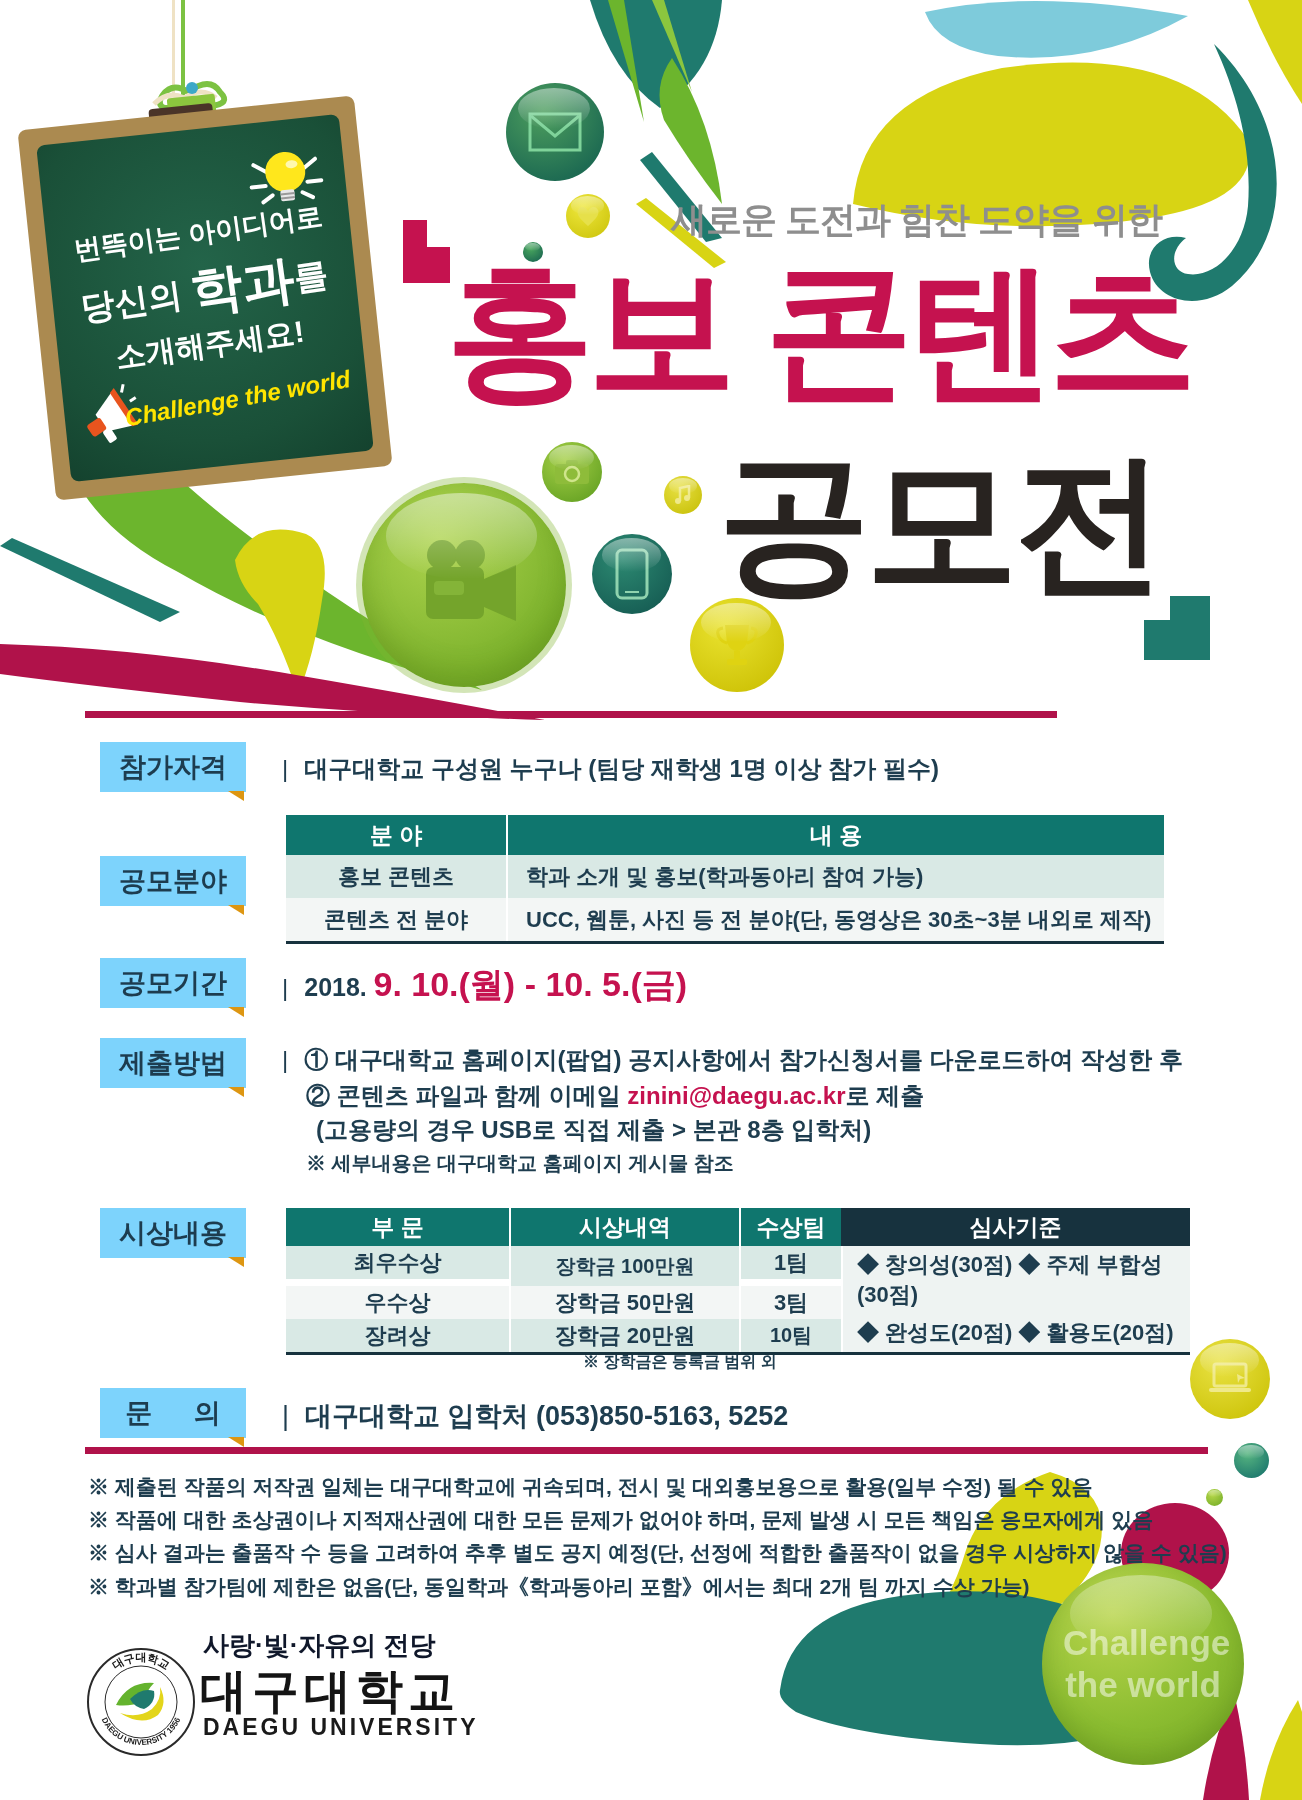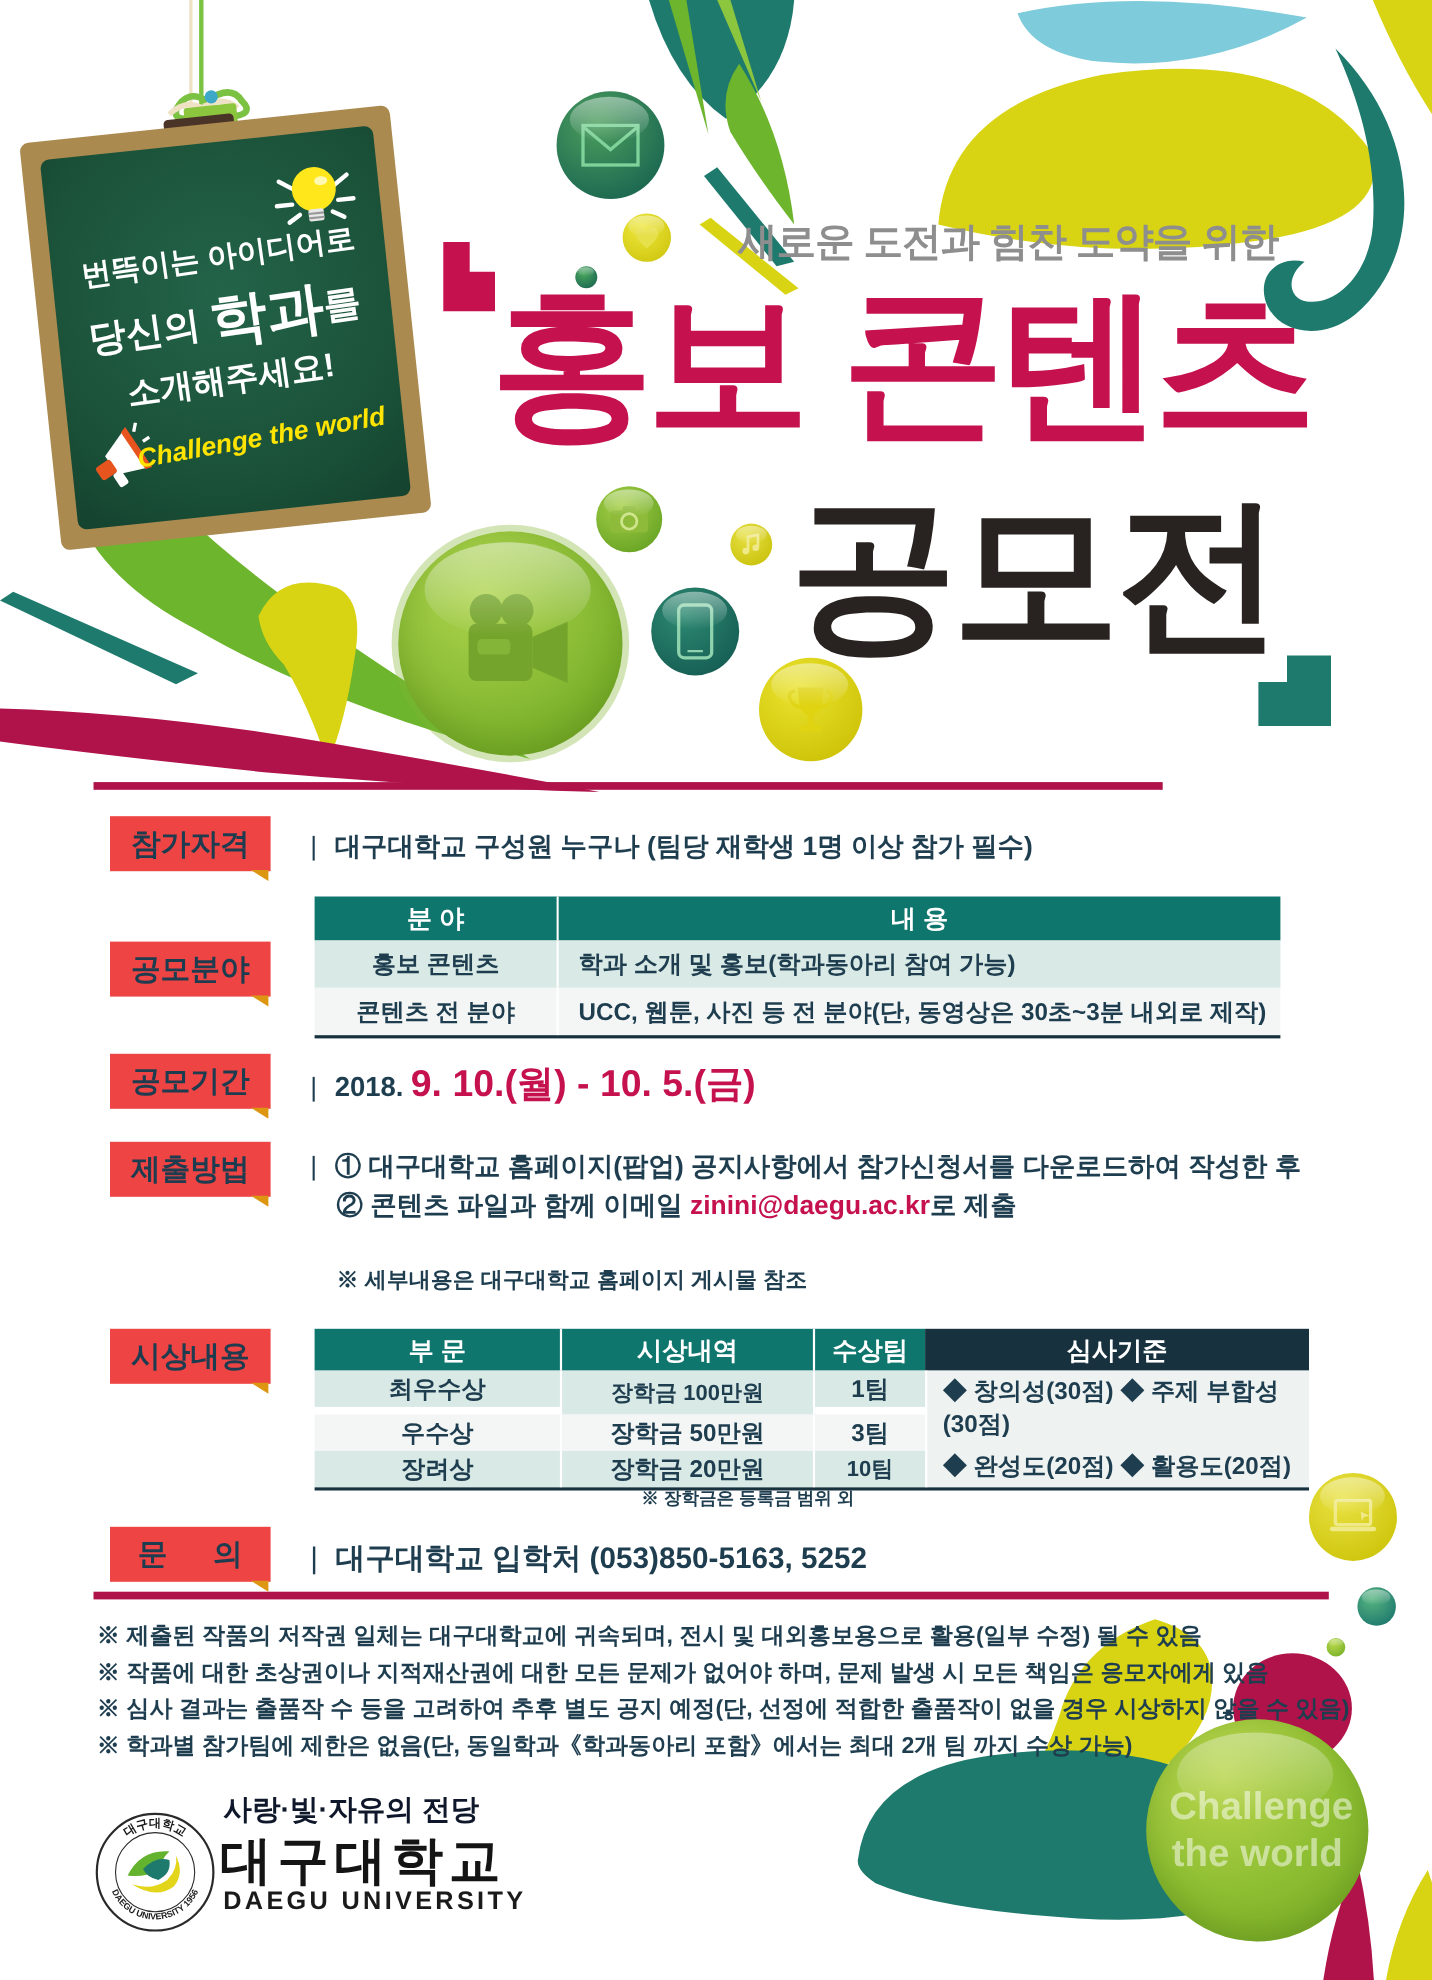--- a/index.html
+++ b/index.html
@@ -24,21 +24,21 @@
   
   .circle-icon{position:absolute;border-radius:50%;display:flex;align-items:center;justify-content:center;}
   .circle-icon::before{content:"";position:absolute;left:12%;top:5%;width:74%;height:42%;border-radius:50%;background:linear-gradient(to bottom,rgba(255,255,255,.45),rgba(255,255,255,0));pointer-events:none;}
 
   
   .subtitle{position:absolute;right:140px;top:196px;font-size:36px;font-weight:700;color:#8e8e8e;letter-spacing:-1px;}
   .title1{position:absolute;left:446px;top:246px;width:586px;font-size:148px;line-height:170px;font-weight:800;color:#c5124f;letter-spacing:-6px;white-space:nowrap;}
   .title2{position:absolute;left:440px;top:438px;width:722px;text-align:right;font-size:152px;line-height:168px;font-weight:800;color:#282320;letter-spacing:-4px;white-space:nowrap;}
 
   
-  .badge{position:absolute;left:100px;width:146px;height:50px;background:#ef4444;color:#1d3c4f;font-weight:800;font-size:27px;display:flex;align-items:center;justify-content:center;}
+  .badge{position:absolute;left:100px;width:146px;height:50px;background:#7dd3fc;color:#1d3c4f;font-weight:800;font-size:27px;display:flex;align-items:center;justify-content:center;}
   .badge::after{content:"";position:absolute;right:2px;bottom:-9px;width:0;height:0;border-top:10px solid #dd9612;border-left:16px solid transparent;}
   .sec-line{position:absolute;color:#1e3d4f;font-weight:700;font-size:24px;white-space:nowrap;}
   .pipe{font-weight:400;color:#1e3d4f;margin-right:16px;}
   .crimson{color:#c5124f;}
 
   
   .tbl{position:absolute;left:286px;border-bottom:3px solid #17323e;}
   .trow{display:flex;}
   .tcell{display:flex;align-items:center;justify-content:center;box-sizing:border-box;color:#1e3d4f;font-weight:700;}
   .thead .tcell{background:#0f766e;color:#ffffff;font-weight:700;}
@@ -224,20 +224,21 @@
 
   <div class="badge" style="top:958px;">공모기간</div>
   <div class="sec-line" style="left:282px;top:962px;">
     <span class="pipe">|</span><span style="font-size:25px;">2018.</span>
     <span class="crimson" style="font-size:34px;font-weight:800;">9. 10.(월) - 10. 5.(금)</span>
   </div>
 
   <div class="badge" style="top:1038px;">제출방법</div>
   <div class="sec-line" style="left:282px;top:1044px;"><span class="pipe">|</span><span>① 대구대학교 홈페이지(팝업) 공지사항에서 참가신청서를 다운로드하여 작성한 후</span></div>
   <div class="sec-line" style="left:306px;top:1080px;"><span>② 콘텐츠 파일과 함께 이메일 </span><span class="crimson">zinini@daegu.ac.kr</span><span>로 제출</span></div>
+  <div class="sec-line" style="left:316px;top:1114px;">(고용량의 경우 USB로 직접 제출 &gt; 본관 8층 입학처)</div>
   <div class="sec-line" style="left:306px;top:1150px;font-size:20px;">※ 세부내용은 대구대학교 홈페이지 게시물 참조</div>
 
   <div class="badge" style="top:1208px;">시상내용</div>
   <div class="tbl" style="top:1208px;width:904px;">
     <div style="display:flex;">
       <div style="width:555px;">
         <div class="trow thead">
           <div class="tcell vdiv" style="width:225px;height:38px;font-size:23px;">부 문</div>
           <div class="tcell vdiv" style="width:230px;height:38px;font-size:23px;">시상내역</div>
           <div class="tcell" style="width:100px;height:38px;font-size:23px;">수상팀</div>

